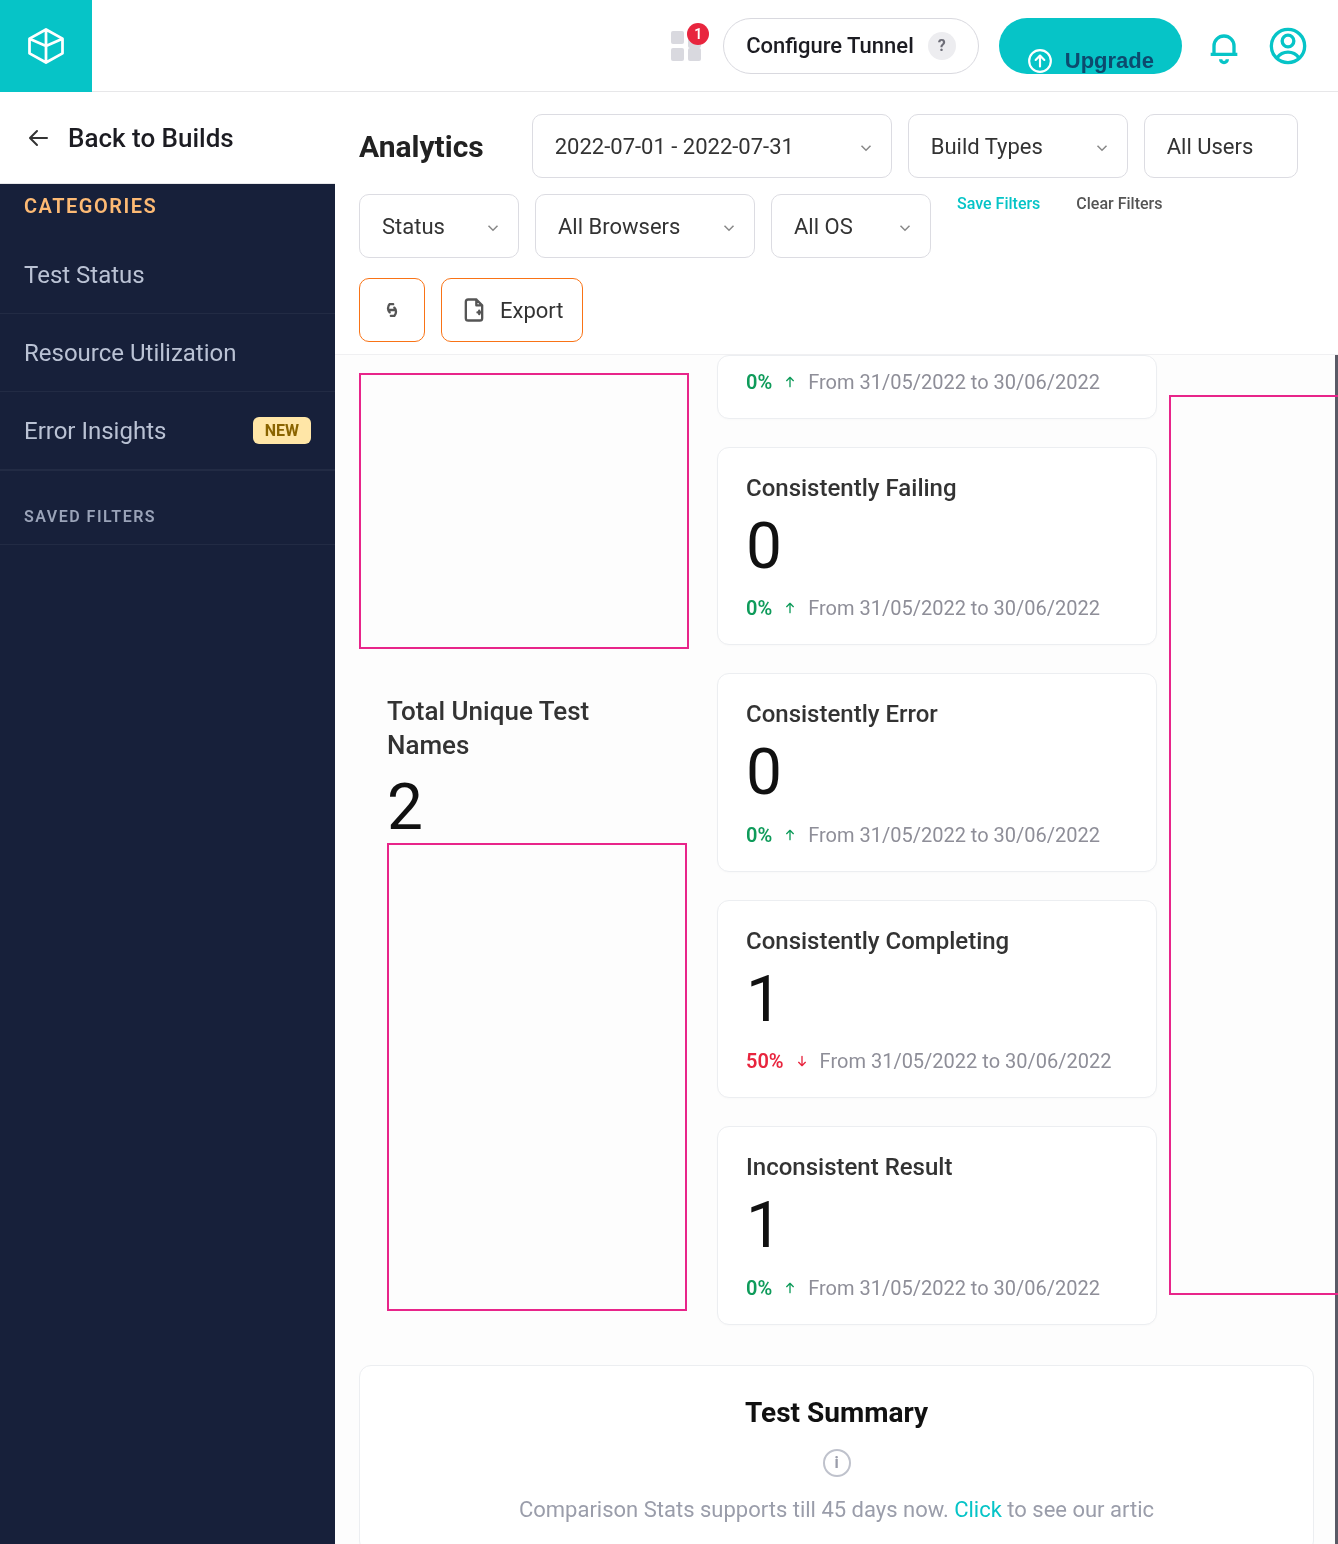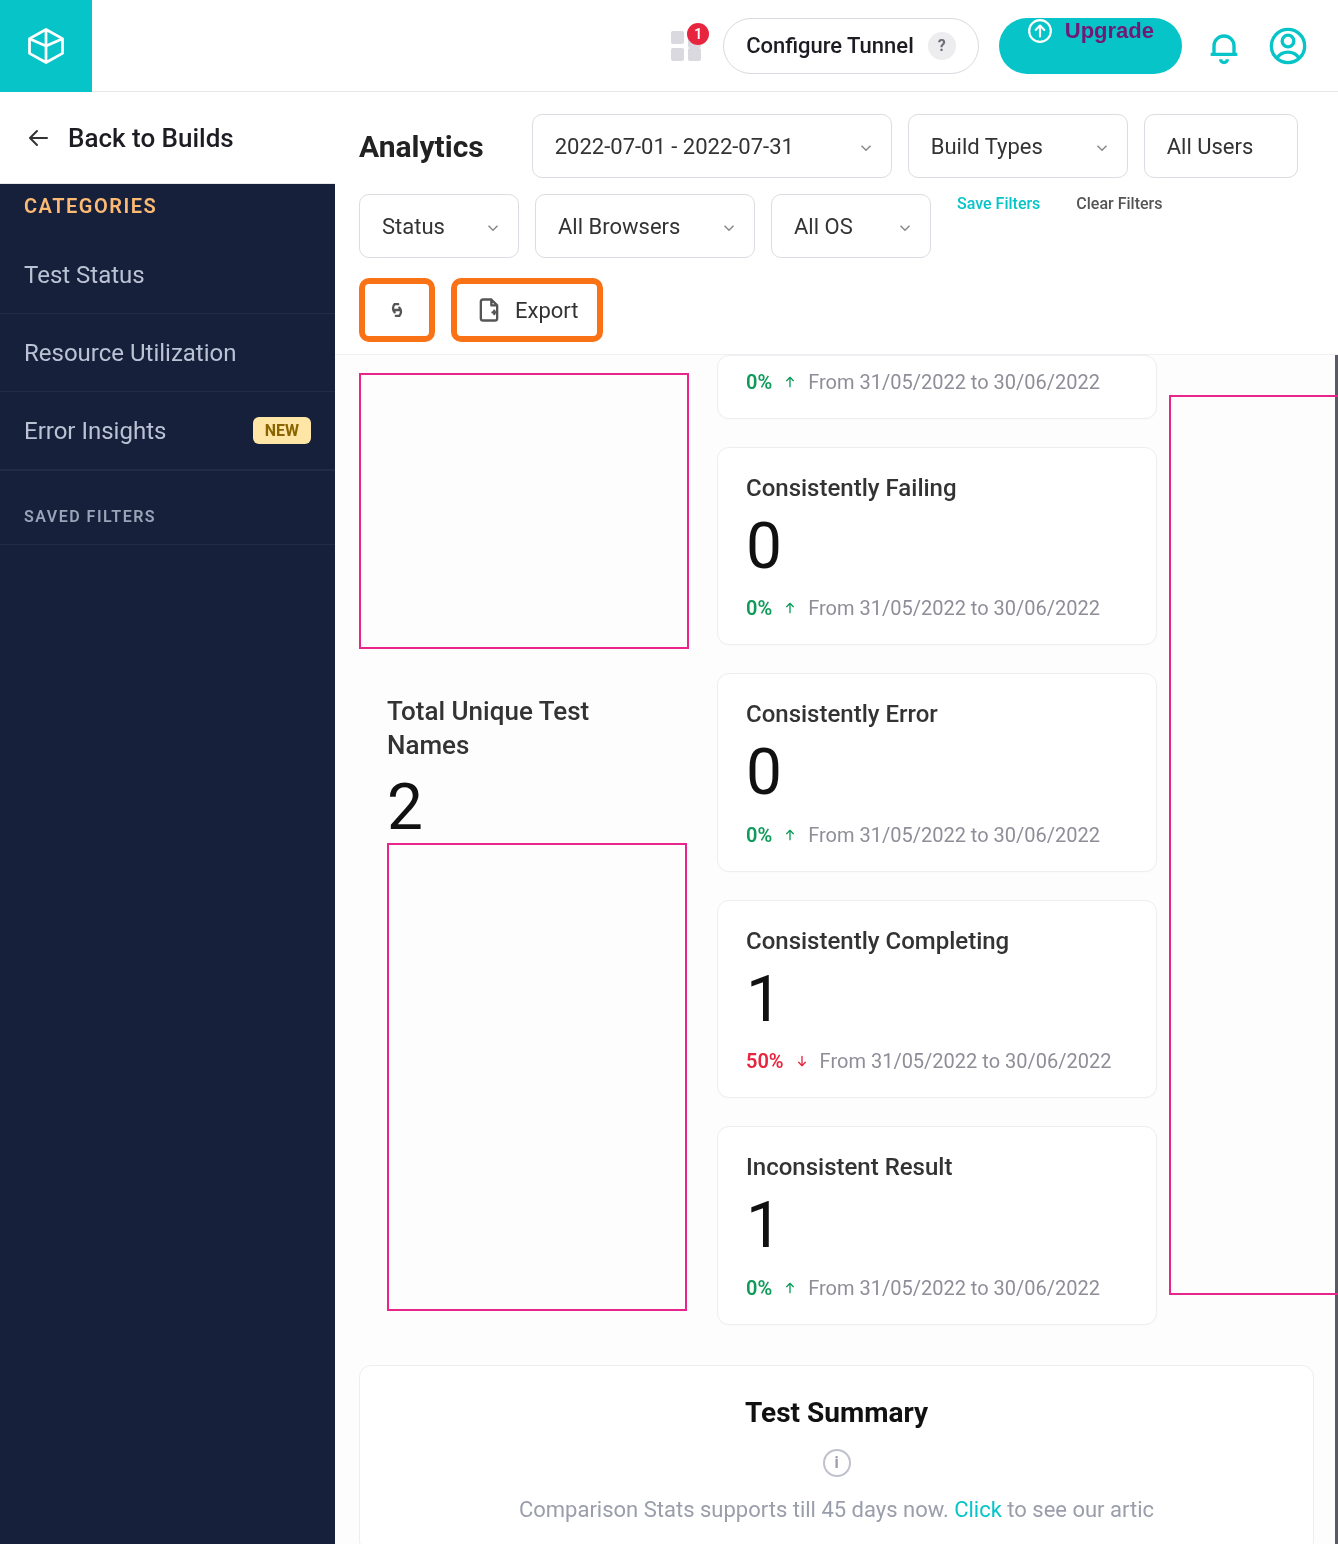--- a/index.html
+++ b/index.html
@@ -63,24 +63,24 @@
     display:flex; align-items:center; gap:14px;
     font-size:22px; color:#1c1c22; font-weight:500;
   }
   .pill .q {
     width:28px; height:28px; border-radius:50%;
     background:#ededf0; color:#6e6e78;
     display:flex; align-items:center; justify-content:center;
     font-size:16px; font-weight:700;
   }
   .upgrade-btn {
-    background:#06c4c7; color:#701a75; border:none;
+    background:#06c4c7; color:#0c4a6e; border:none;
     height:56px; padding:0 28px; border-radius:999px;
     font-size:22px; font-weight:600;
-    display:flex; align-items:flex-start; gap:12px;
+    display:flex; align-items:flex-end; gap:12px;
   }
   .upgrade-btn svg{ width:26px; height:26px; }
   .icon-btn {
     width:44px; height:44px; display:flex; align-items:center; justify-content:center;
     color:#06c4c7;
   }
   .icon-btn svg{ width:40px; height:40px; stroke:#06c4c7; fill:none; stroke-width:2; }
 
   
   .body-row { display:flex; height:calc(1544px - 92px); position:relative; }
@@ -145,21 +145,21 @@
   }
   .select.wide{ min-width:360px;}
   .select .chev{
     position:absolute; right:16px; top:50%; transform:translateY(-50%);
     width:18px; height:18px;
   }
   .select .chev svg{width:18px;height:18px;fill:none;stroke:#888;stroke-width:2;}
   .link-text{ font-size:16px; color:#06c4c7; font-weight:500; padding:0 10px;}
   .link-text.muted{ color:#555;}
   .square-btn{
-    border:6px solid #f97316; border-radius:10px;
+    border:1px solid #f97316; border-radius:10px;
     height:64px; min-width:64px; padding:0 18px;
     display:flex; align-items:center; justify-content:center; gap:12px;
     font-size:22px; color:#333; background:#fff;
   }
   .square-btn svg{width:28px;height:28px;}
 
   .second-row{
     display:flex; flex-wrap:wrap; gap:16px; width:100%;
   }
 

